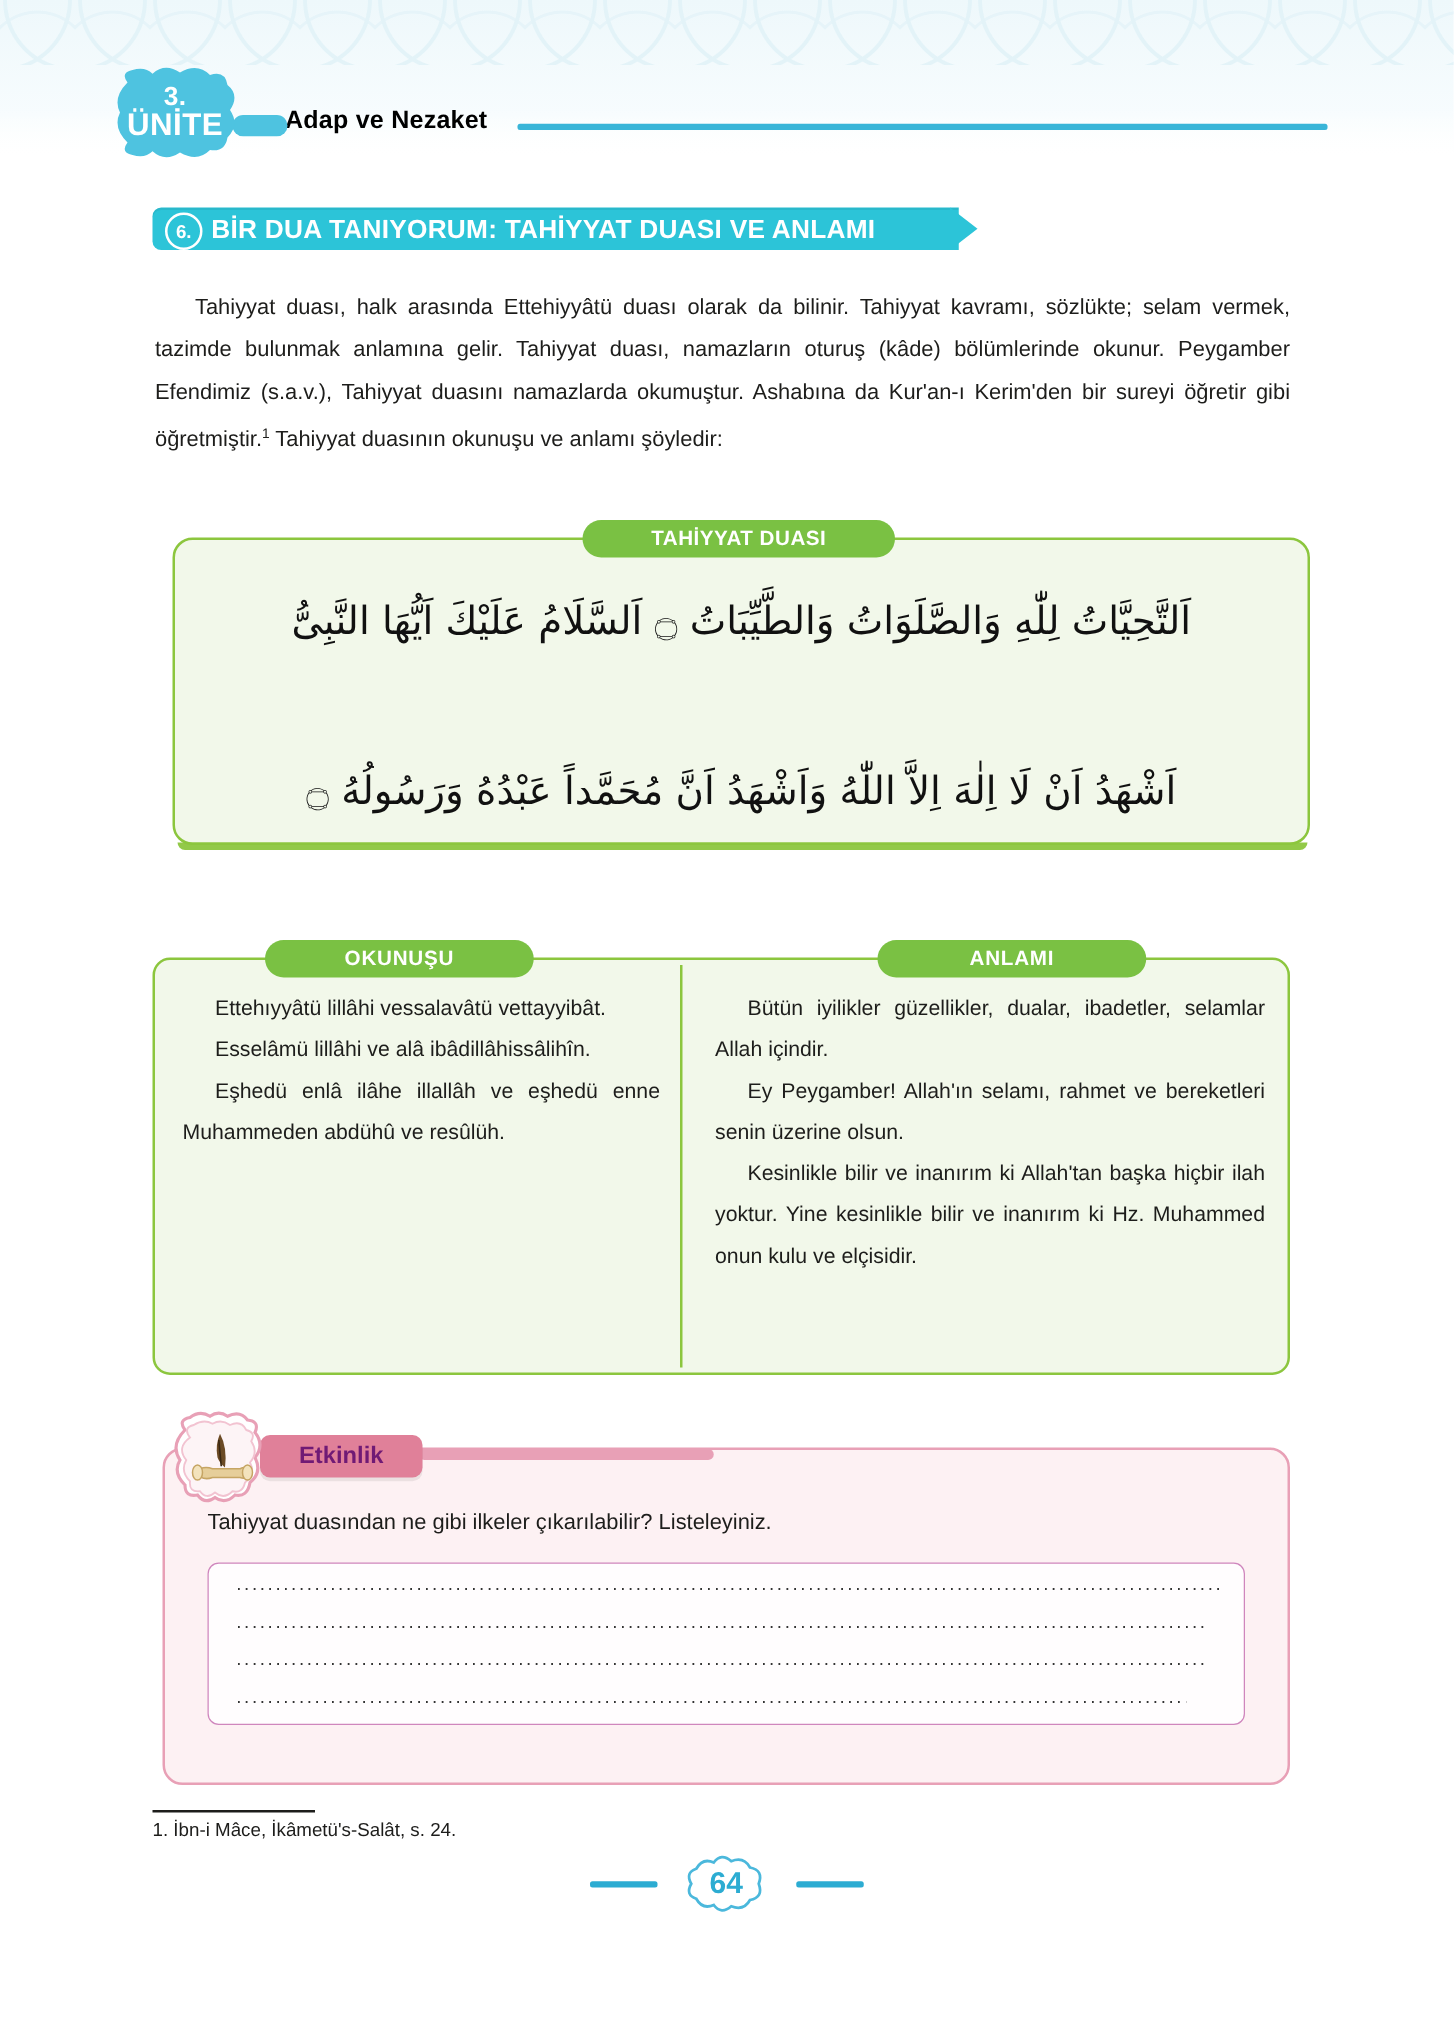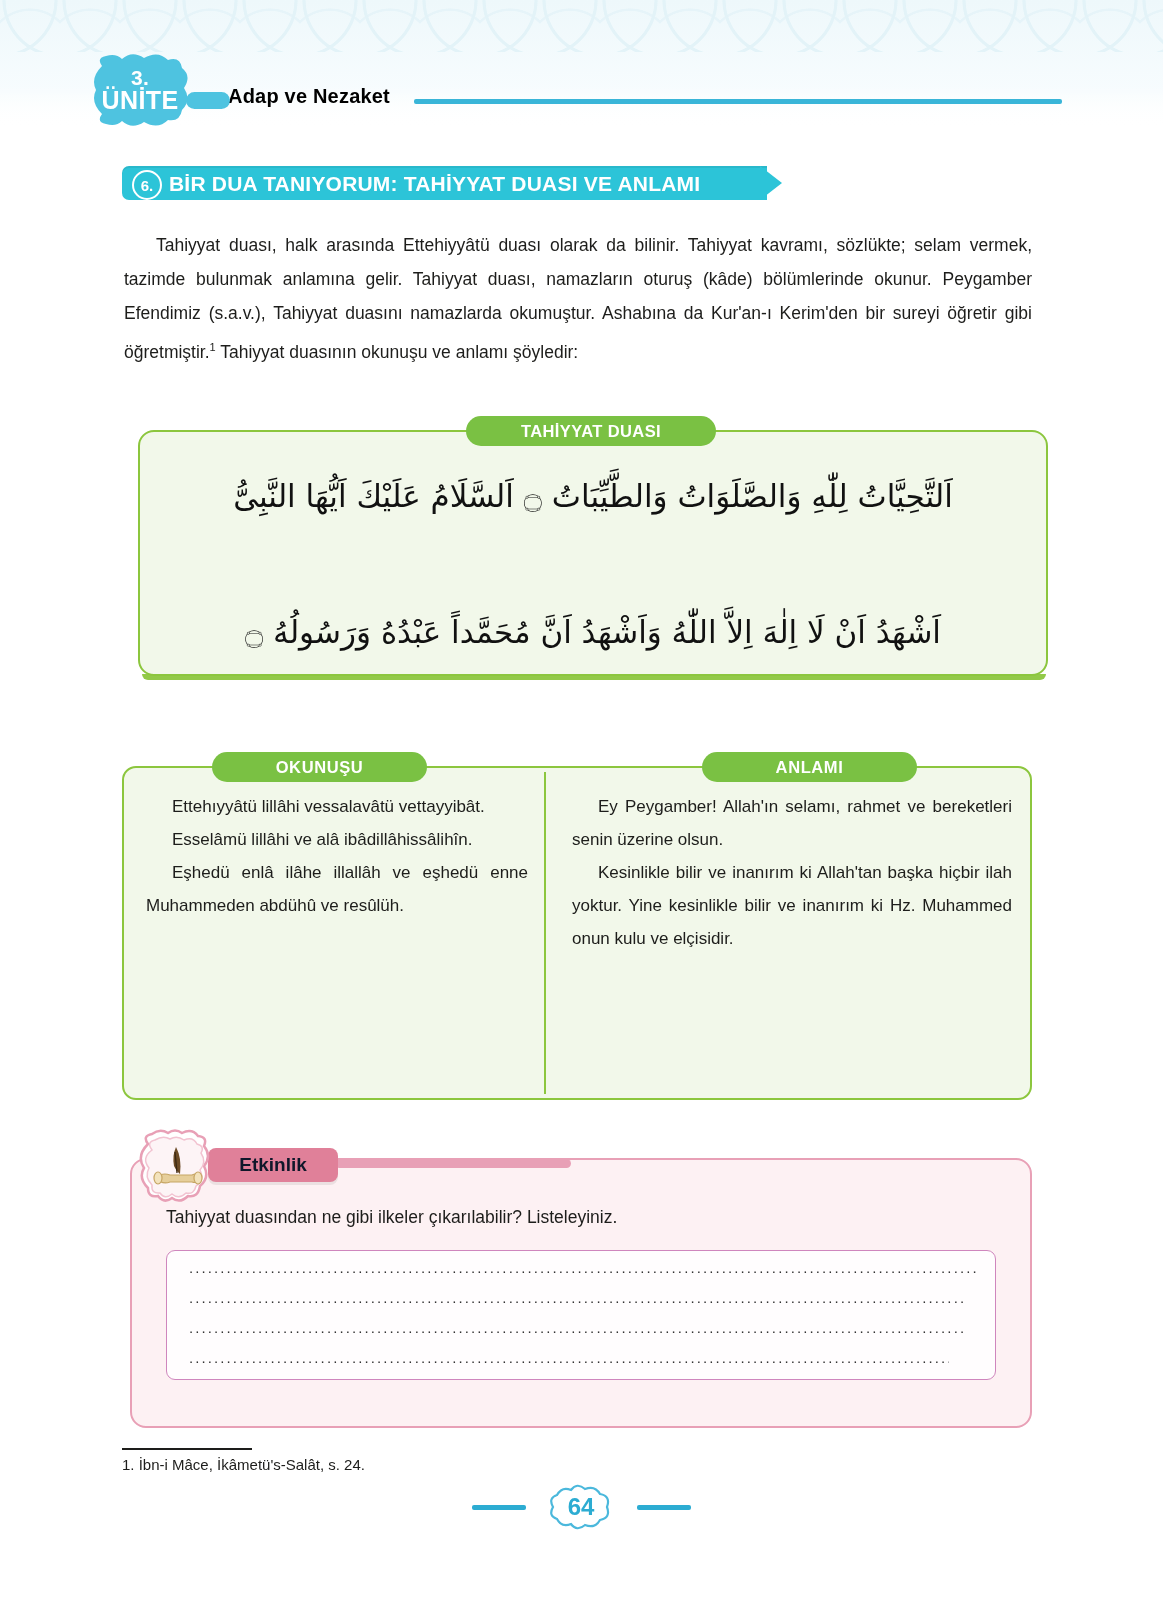--- a/index.html
+++ b/index.html
@@ -137,21 +137,21 @@
     position:absolute;left:0;top:30px;width:902px;height:270px;
     background:#fdf1f3;border:2px solid #e8a0b6;border-radius:16px;box-sizing:border-box;
   }
   .etk-icon{
     position:absolute;left:6px;top:0;width:78px;height:82px;z-index:6;
   }
   .etk-pill{
     position:absolute;left:78px;top:20px;width:130px;height:34px;
     background:#e08099;border-radius:8px;z-index:5;
     display:flex;align-items:center;justify-content:center;
-    color:#0f172a;font-size:19px;font-weight:bold;
+    color:#701a75;font-size:19px;font-weight:bold;
     box-shadow:0 3px 0 rgba(0,0,0,.07);
   }
   .etk-rule{
     position:absolute;left:205px;top:31px;width:236px;height:9px;background:#e8a0b6;border-radius:5px;z-index:4;
   }
   .etk-question{
     position:absolute;left:36px;top:76px;width:820px;font-size:17.5px;line-height:26px;color:#1d1d1b;
   }
   .etk-lines{
     position:absolute;left:36px;top:122px;width:830px;height:130px;
@@ -227,20 +227,21 @@
   <div class="col-label left">OKUNUŞU</div>
   <div class="col-label right">ANLAMI</div>
 
   <div class="col-text left">
     <p>Ettehıyyâtü lillâhi vessalavâtü vettayyibât.</p>
     <p>Esselâmü lillâhi ve alâ ibâdillâhissâlihîn.</p>
     <p>Eşhedü enlâ ilâhe illallâh ve eşhedü enne Muhammeden abdühû ve resûlüh.</p>
   </div>
 
   <div class="col-text right">
+    <p>Bütün iyilikler güzellikler, dualar, ibadetler, selamlar Allah içindir.</p>
     <p>Ey Peygamber! Allah'ın selamı, rahmet ve bereketleri senin üzerine olsun.</p>
     <p>Kesinlikle bilir ve inanırım ki Allah'tan başka hiçbir ilah yoktur. Yine kesinlikle bilir ve inanırım ki Hz. Muhammed onun kulu ve elçisidir.</p>
   </div>
 </div>
 
 <div class="etkinlik-wrap">
   <div class="etk-box"></div>
   <div class="etk-rule"></div>
   <div class="etk-pill">Etkinlik</div>
 

